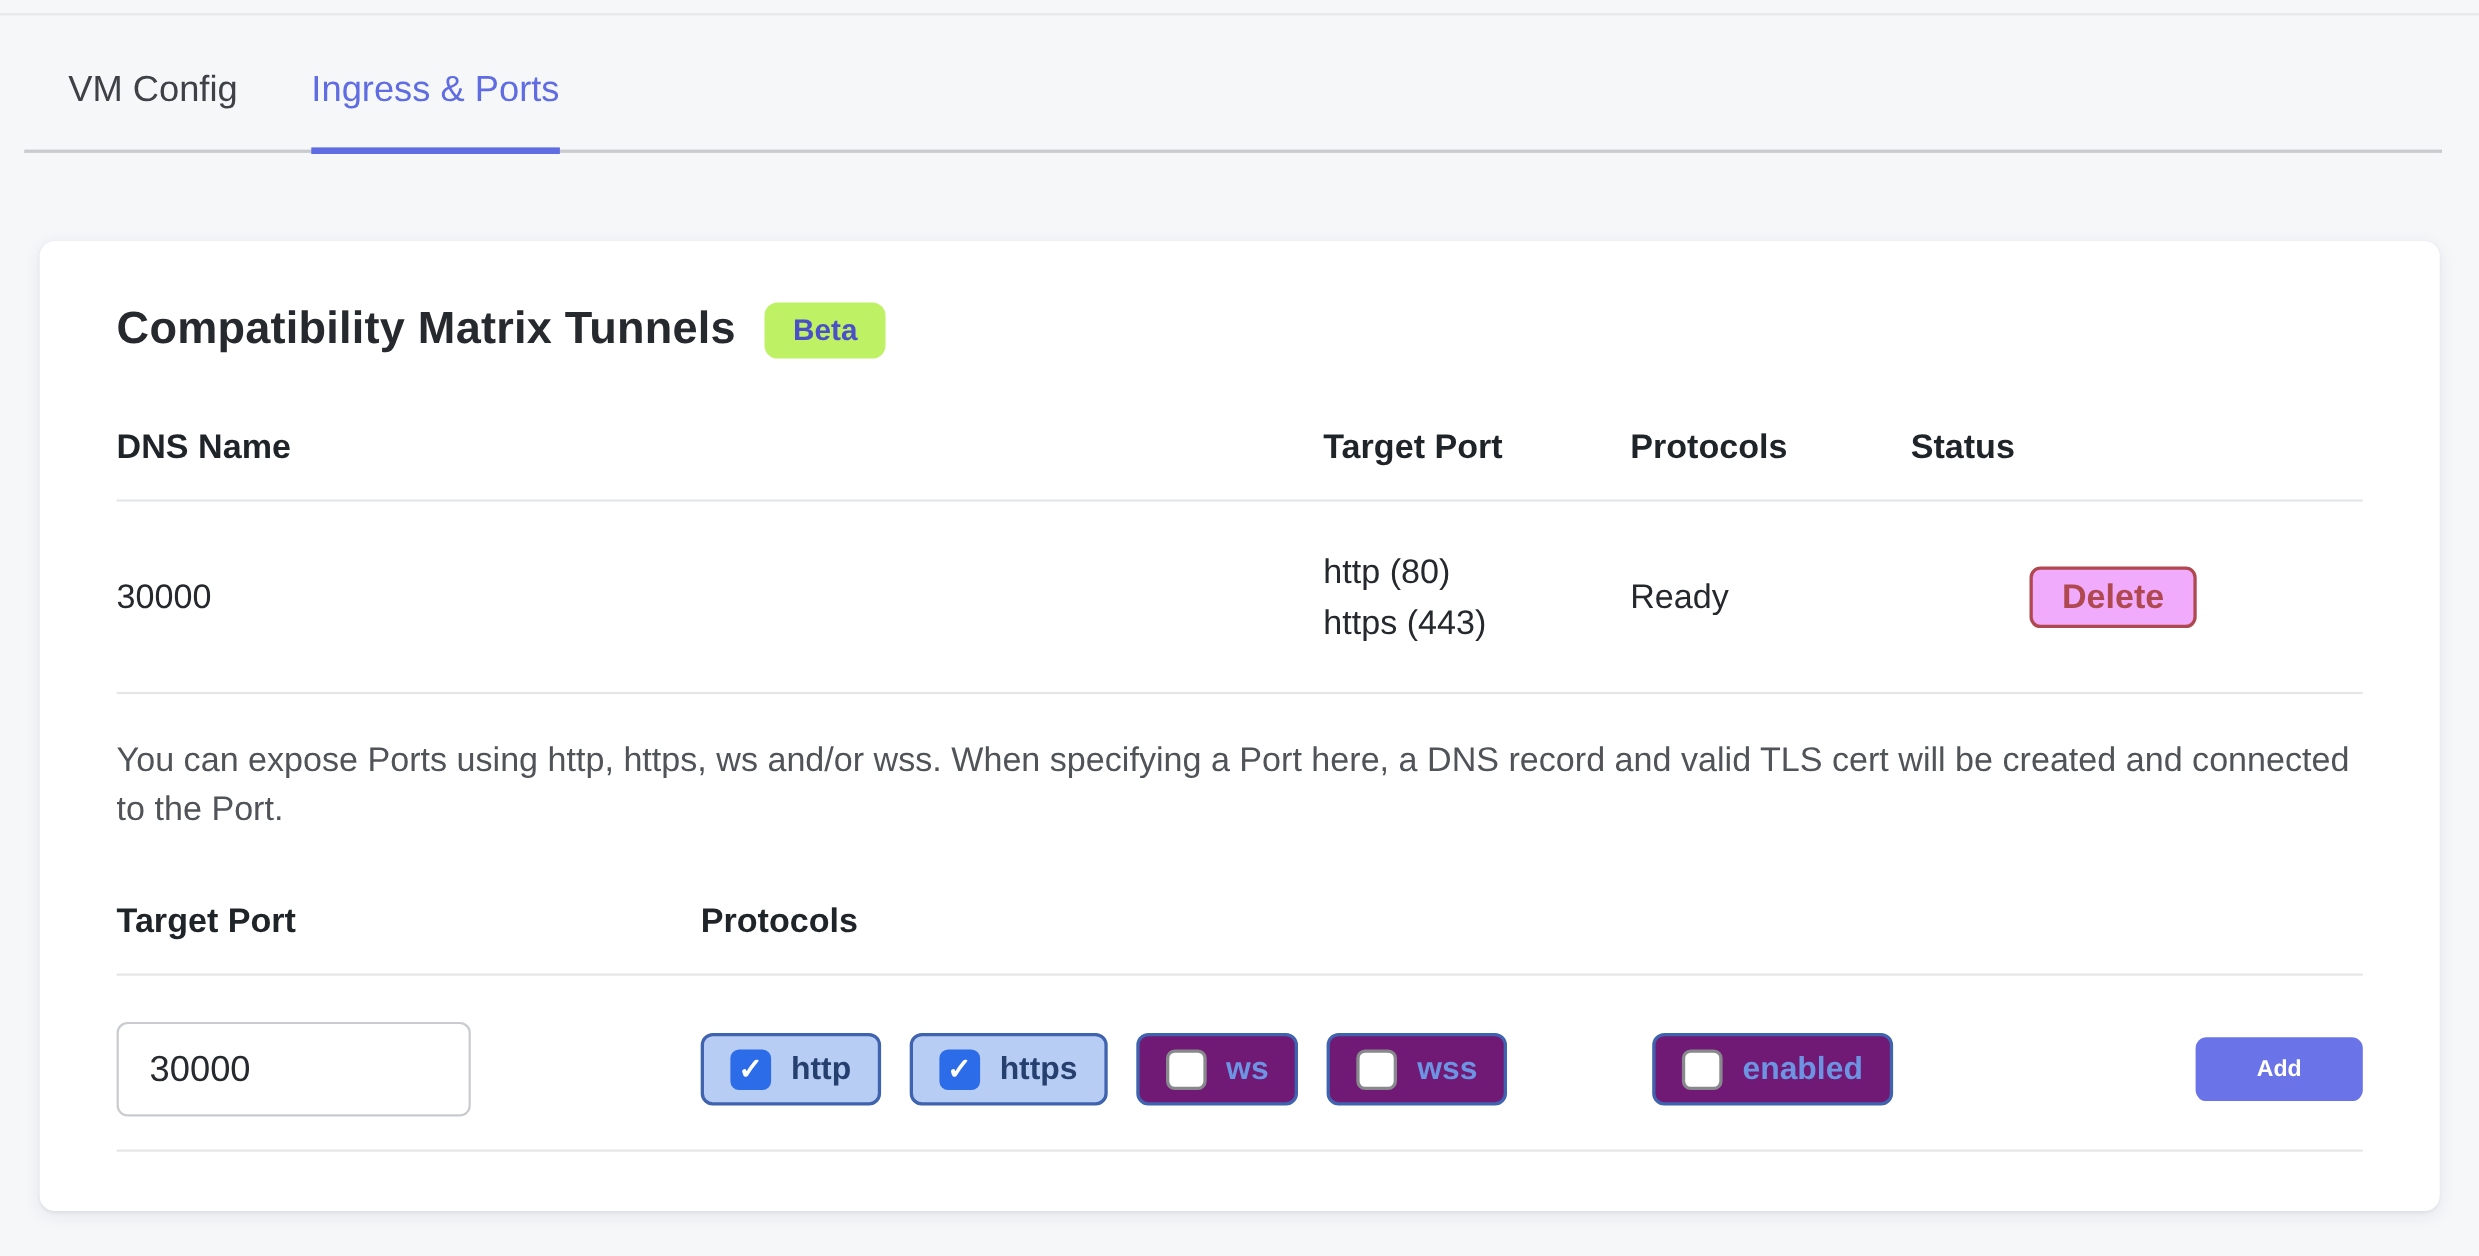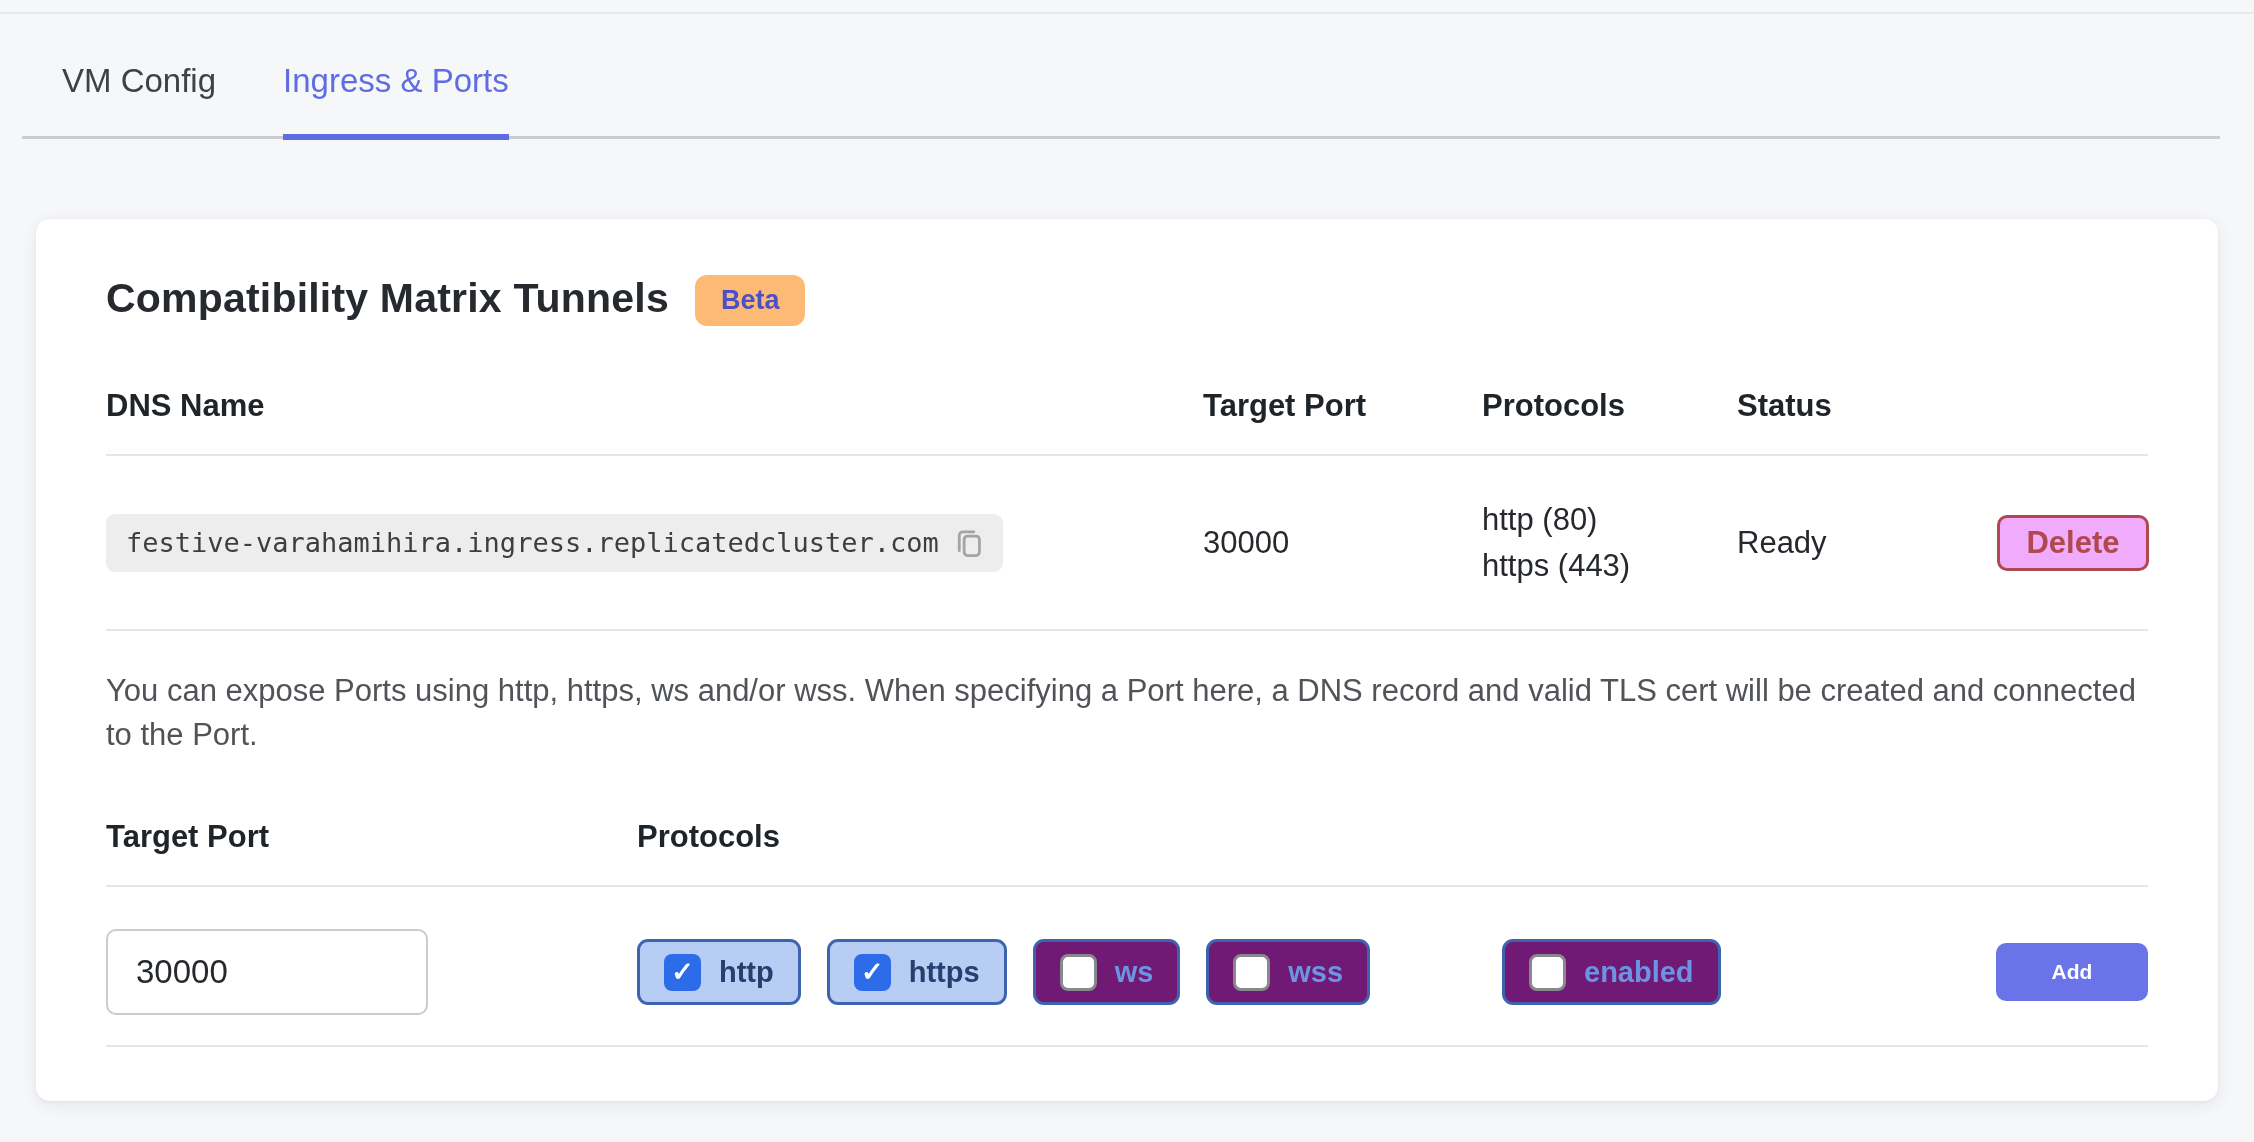--- a/index.html
+++ b/index.html
@@ -38,21 +38,21 @@
     margin:80px 36px 0;
     background:#ffffff;
     border-radius:14px;
     box-shadow:0 4px 16px rgba(40,44,60,.08), 0 1px 3px rgba(40,44,60,.06);
     padding:56px 70px 0;
     height:882px;
   }
   .title-row { display:flex; align-items:flex-start; gap:26px; }
   .card-title { font-size:41px; font-weight:700; color:#26292e; letter-spacing:.2px; }
   .beta-badge {
-    background:#fdba74;
+    background:#bef264;
     color:#4a50c8;
     font-size:27px;
     font-weight:600;
     padding:10px 26px;
     border-radius:12px;
   }
 
   
   .tbl-grid {
     display:grid;
@@ -200,31 +200,20 @@
 
   <div class="tbl-grid tbl-head">
     <div class="hcell">DNS Name</div>
     <div class="hcell">Target Port</div>
     <div class="hcell">Protocols</div>
     <div class="hcell">Status</div>
     <div class="hcell"></div>
   </div>
 
   <div class="tbl-grid tbl-row">
-    <div class="cell">
-      <span class="dns-pill">
-        <span class="dns-text">festive-varahamihira.ingress.replicatedcluster.com</span>
-        <span class="copy-icon">
-          <svg width="28" height="32" viewBox="0 0 20 23" fill="none">
-            <rect x="6.5" y="6.5" width="11" height="14" rx="2.5" stroke="#a3a4a6" stroke-width="2"></rect>
-            <path d="M13.5 3.5h-8A2.5 2.5 0 0 0 3 6v11" stroke="#a3a4a6" stroke-width="2" fill="none" stroke-linecap="round"></path>
-          </svg>
-        </span>
-      </span>
-    </div>
     <div class="cell">30000</div>
     <div class="cell proto-lines">
       <span>http (80)</span>
       <span>https (443)</span>
     </div>
     <div class="cell">Ready</div>
     <button class="delete-btn">Delete</button>
   </div>
 
   <div class="section-desc">You can expose Ports using http, https, ws and/or wss. When specifying a Port here, a DNS record and valid TLS cert will be created and connected to the Port.</div>

